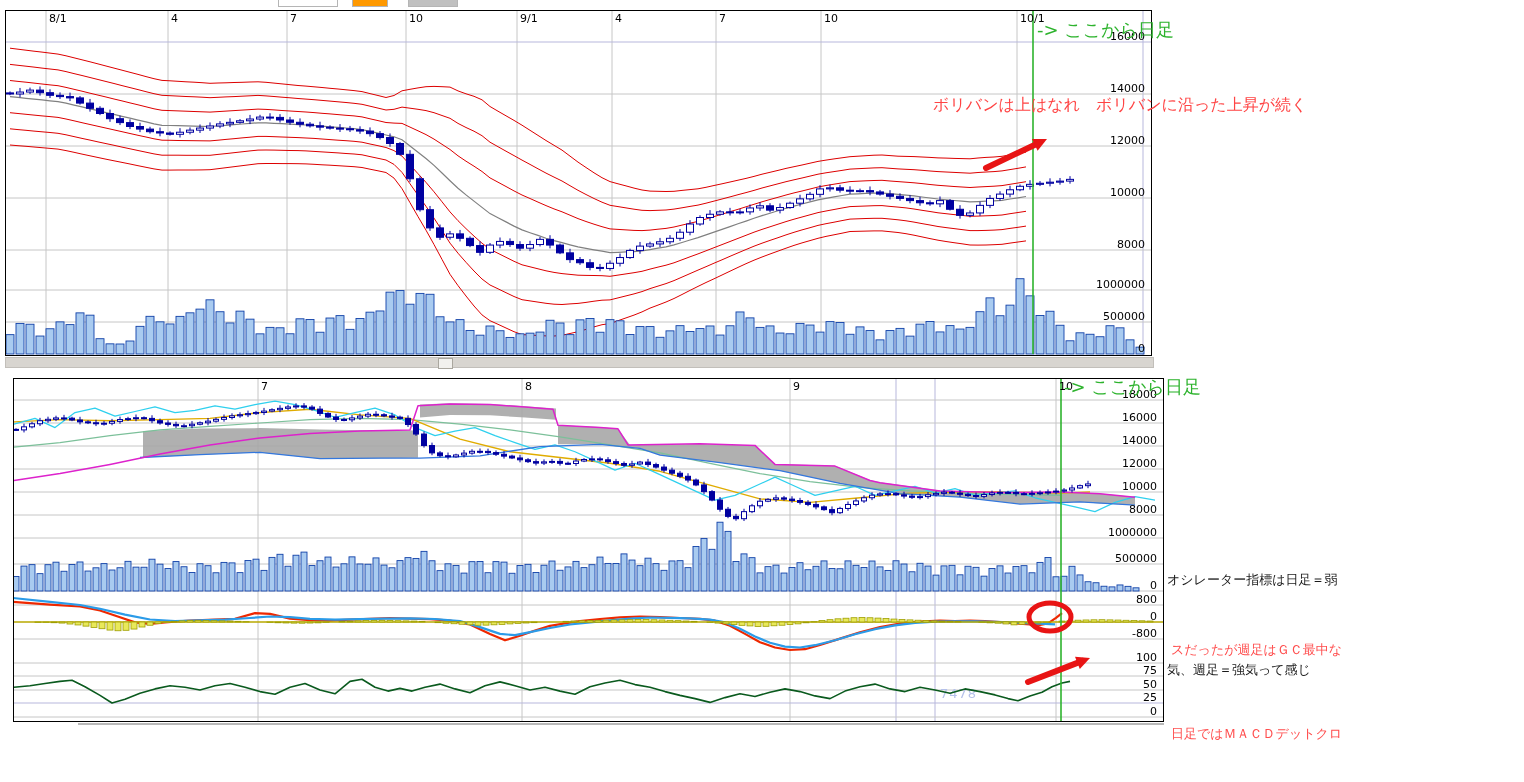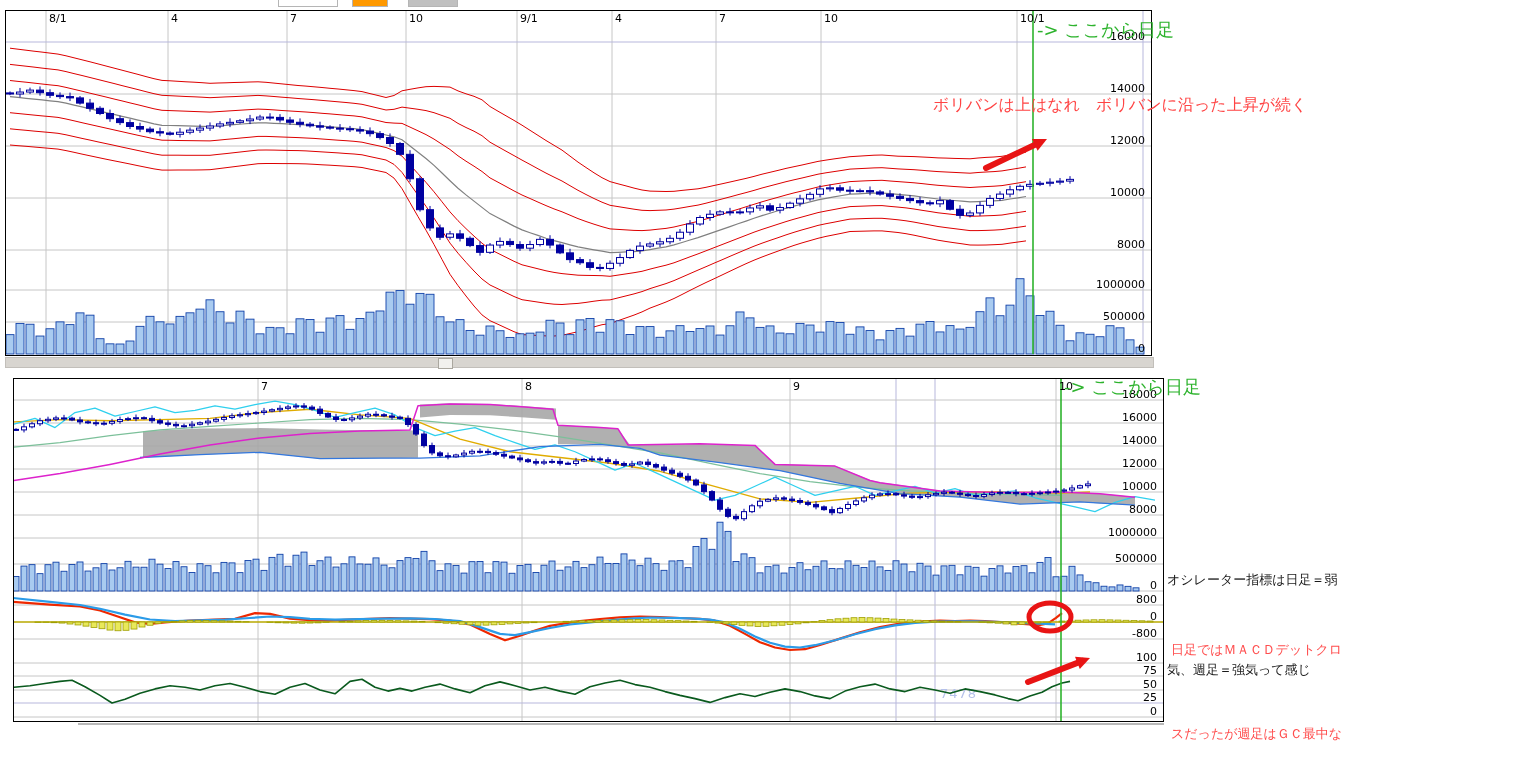--- a/index.html
+++ b/index.html
@@ -1046,21 +1046,21 @@
 
   <div class="overlay note-red" id="ov-top-red" style="left: 933px; top: 97px;">ボリバンは上はなれ　ボリバンに沿った上昇が続く</div>
   <div class="overlay note-green" id="ov-top-green" style="left: 1037px; top: 21px;">-&gt; ここから日足</div>
   <div class="overlay note-green" id="ov-bot-green" style="left: 1064px; top: 378px;">-&gt; ここから日足</div>
 
   <div class="overlay side-black" id="ov-side-black" style="left: 1167px; top: 505px; line-height: 30px;">
     <div>オシレーター指標は日足＝弱</div>
     <div>気、週足＝強気って感じ</div>
   </div>
   <div class="overlay side-red" id="ov-side-red" style="left: 1171px; top: 580px; line-height: 28px;">
+    <div>スだったが週足はＧＣ最中な</div>
     <div>日足ではＭＡＣＤデットクロ</div>
-    <div>スだったが週足はＧＣ最中な</div>
     
     
     
     
   </div>
   <div class="shadowline" id="ov-shadow" style="left: 78px; top: 723px; width: 1086px;"></div>
 </div>
 
 </body></html>

